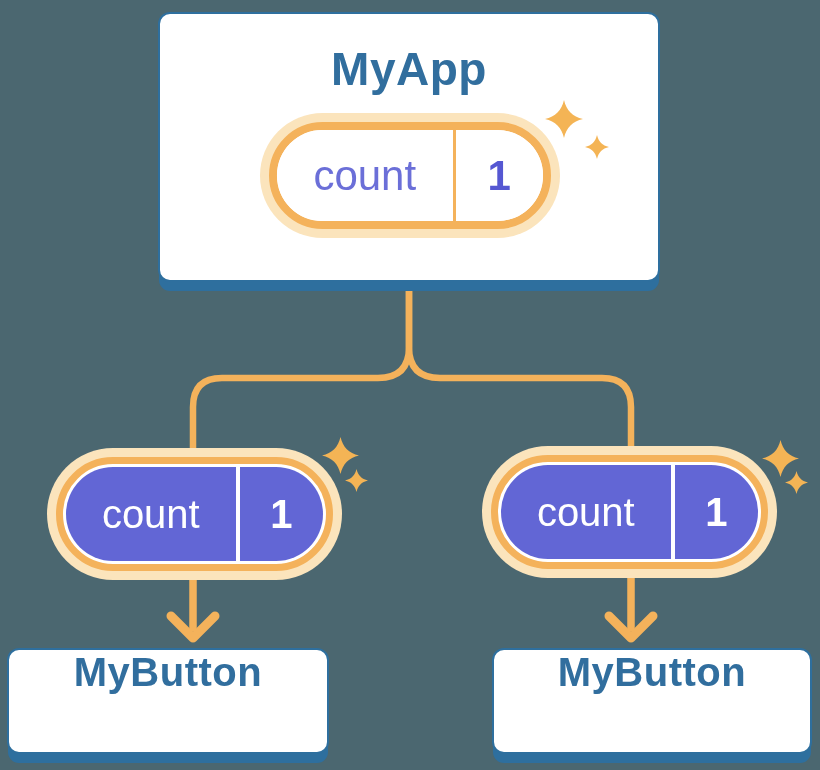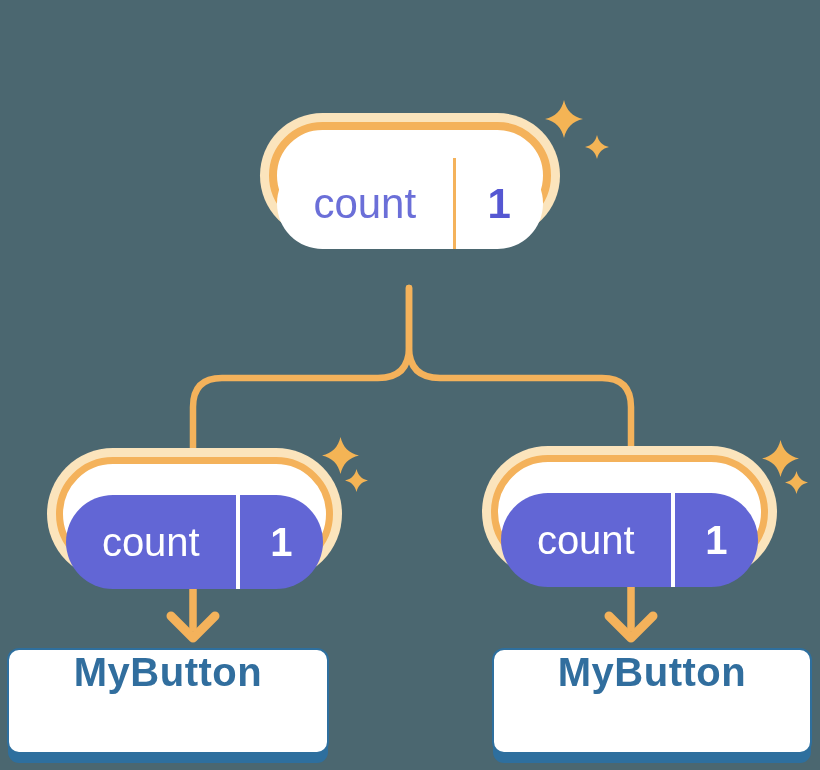--- a/index.html
+++ b/index.html
@@ -43,21 +43,21 @@
     letter-spacing:0.5px;
   }
   .root-title{margin-top:28px;font-size:46px;}
   .leaf-card{width:322px;height:106px;display:flex;align-items:flex-start;justify-content:center;}
   .leaf-card .card-title{font-size:40px;}
   .leaf-left{left:7px;top:648px;}
   .leaf-right{left:492px;top:648px;width:320px;}
 
   .pill{position:absolute;z-index:2;border-radius:999px;background:var(--color-halo);padding:9px;}
   .pill-mid{border-radius:999px;height:100%;border:8px solid var(--color-orange);background:var(--color-white);}
-  .pill-inner{height:100%;border-radius:999px;display:flex;align-items:flex-end;overflow:hidden;margin-top:28px;}
+  .pill-inner{height:100%;border-radius:999px;display:flex;align-items:flex-end;overflow:hidden;}
   .cell{display:flex;align-items:center;justify-content:center;height:100%;}
   .cell.name{flex:0 0 66%;}
   .cell.value{flex:1 1 auto;font-weight:bold;}
   .divider{align-self:stretch;flex:0 0 auto;}
 
   
   .pill-root{left:260px;top:113px;width:300px;height:125px;}
   .pill-root .pill-mid{border-width:8px;}
   .pill-root .pill-inner{background:var(--color-white);}
   .pill-root .cell.name{color:var(--color-label-purple);font-size:42px;}
@@ -84,20 +84,23 @@
 
   <svg class="connectors" viewBox="0 0 820 770" aria-hidden="true">
     <path class="conn" d="M409,288 L409,347 Q409,378 378,378 L222,378 Q193,378 193,407 L193,454"></path>
     <path class="conn" d="M409,288 L409,347 Q409,378 440,378 L602,378 Q631,378 631,407 L631,454"></path>
     <path class="conn shaft" d="M193,574 L193,628"></path>
     <path class="conn head" d="M171,616 L193,638 L215,616"></path>
     <path class="conn shaft" d="M631,574 L631,628"></path>
     <path class="conn head" d="M609,616 L631,638 L653,616"></path>
   </svg>
 
+  <div class="card root-card">
+    <div class="card-title root-title">MyApp</div>
+  </div>
 
   <div class="pill pill-root">
     <div class="pill-mid">
       <div class="pill-inner">
         <span class="cell name">count</span>
         <span class="divider"></span>
         <span class="cell value">1</span>
       </div>
     </div>
   </div>

